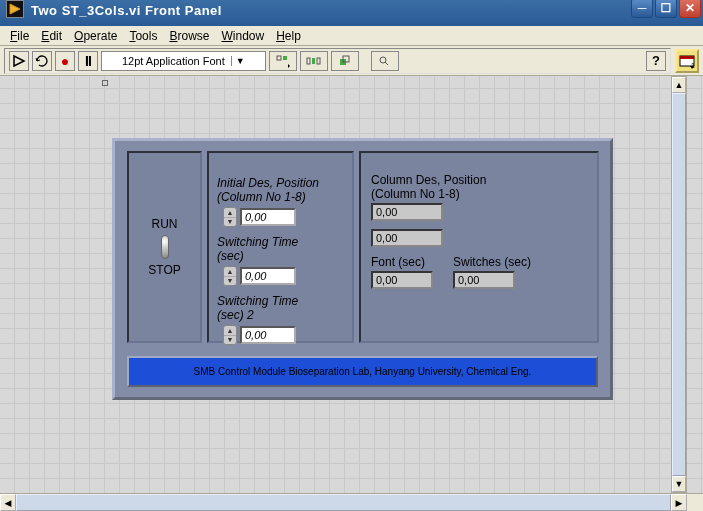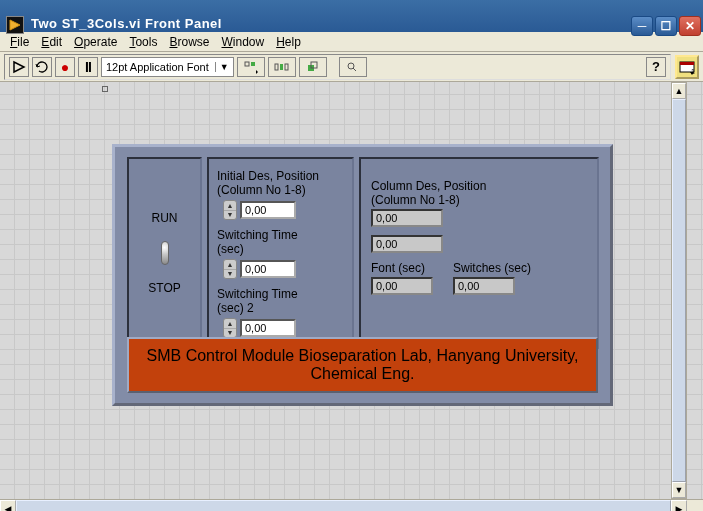--- a/index.html
+++ b/index.html
@@ -1,39 +1,39 @@
 <!DOCTYPE html>
 <html><head>
 <meta charset="utf-8">
 <style>
   * { box-sizing: border-box; margin: 0; padding: 0; font-family: Tahoma, Arial, sans-serif; }
   body { width: 703px; height: 511px; background: #eee; overflow: hidden; }
   
   
-  .titlebar { height: 26px; background: linear-gradient(to bottom, #3b6ea5, #2a5a95); display: flex; align-items: flex-start; padding: 16px 2px; }
+  .titlebar { height: 26px; background: linear-gradient(to bottom, #3b6ea5, #2a5a95); display: flex; align-items: flex-end; padding: 8px 2px; }
   .appicon { width: 18px; height: 18px; background: #111; border: 1px solid #888; margin: 0 4px; position: relative; }
   .appicon svg { width: 100%; height: 100%; }
   .title { color: #fff; font-size: 13px; font-weight: bold; flex: 1; padding-left: 3px; letter-spacing: 0.5px; }
   .winbtns { display: flex; gap: 2px; }
   .winbtn { width: 22px; height: 20px; background: linear-gradient(to bottom, #5b8dc7, #2a5a95); border: 1px solid #1a4a85; border-radius: 3px; display: flex; align-items: center; justify-content: center; color: #fff; font-size: 12px; font-weight: bold; }
   .winbtn.close { background: linear-gradient(to bottom, #e07060, #c04030); border-color: #a03020; }
   
   
   .menubar { height: 20px; background: #ece9d8; border-bottom: 1px solid #aca899; display: flex; align-items: center; padding: 0 4px; font-size: 12px; }
   .menuitem { padding: 2px 6px; cursor: default; }
   .menuitem u { text-decoration: underline; }
   
   
   .toolbar { height: 30px; background: #ece9d8; border-bottom: 1px solid #aca899; display: flex; align-items: center; padding: 2px 4px; gap: 2px; }
   .toolbar-inner { border: 1px inset #ddd; background: #ece9d8; flex: 1; height: 26px; display: flex; align-items: center; padding: 0 4px; gap: 3px; }
   .tbbtn { width: 20px; height: 20px; border: 1px solid #888; background: #ece9d8; display: flex; align-items: center; justify-content: center; font-size: 14px; }
   .tbbtn.arrow svg { width: 14px; height: 14px; }
   .tbbtn.record { color: #c00; font-size: 14px; }
   .tbbtn.pause { font-weight: bold; letter-spacing: -1px; }
-  .fontbox { height: 20px; border: 1px solid #888; background: #fff; display: flex; align-items: center; font-size: 11px; padding: 0 4px; gap: 6px; }
+  .fontbox { height: 20px; border: 1px solid #888; background: #fff; display: flex; align-items: center; font-size: 11px; padding: 0 20px; gap: 6px; }
   .fontbox .dd { border-left: 1px solid #888; padding-left: 4px; font-size: 9px; }
   .tbdrop { width: 28px; height: 20px; border: 1px solid #888; background: #ece9d8; display: flex; align-items: center; justify-content: center; }
   .tbdrop svg { width: 16px; height: 14px; }
   .help { width: 20px; height: 20px; border: 1px solid #888; background: #ece9d8; display: flex; align-items: center; justify-content: center; font-size: 13px; font-weight: bold; }
   .ctxicon { width: 24px; height: 24px; background: #f0e080; border: 2px outset #ffe890; margin-left: 2px; display:flex; align-items:center; justify-content:center; }
   
   
   .canvas { height: 417px; background: #d8d8d8; position: relative;
     background-image: repeating-linear-gradient(0deg, transparent, transparent 14px, #c8c8c8 14px, #c8c8c8 15px),
                       repeating-linear-gradient(90deg, transparent, transparent 14px, #c8c8c8 14px, #c8c8c8 15px);
@@ -41,22 +41,22 @@
   }
   .vscroll { position: absolute; right: 0; top: 0; bottom: 0; width: 16px; background: #e8e8e8; border: 1px solid #aca899; display:flex; flex-direction:column; }
   .vscroll .arr { height:16px; background:#ece9d8; border:1px outset #fff; display:flex; align-items:center; justify-content:center; font-size:9px; }
   .vscroll .track { flex:1; background:#f0f0f0; position:relative; }
   .vscroll .thumb { position:absolute; left:0; right:0; top:0; height:100%; background:#cdd8e8; border:1px outset #e8f0ff; }
   .origin { position:absolute; top:4px; left:102px; width:6px; height:6px; border:1px solid #666; }
   
   
   .panel { position: absolute; left: 112px; top: 62px; width: 501px; height: 262px; background: #828ca7; border: 3px outset #a8b2cc; }
   .section { position: absolute; background: #7a849f; border: 2px inset #6a7490; }
-  .sec-left { left: 12px; top: 10px; width: 75px; height: 192px; display:flex; flex-direction:column; align-items:center; justify-content:center; gap:12px; }
-  .sec-mid { left: 92px; top: 10px; width: 147px; height: 192px; padding: 10px 8px; }
+  .sec-left { left: 12px; top: 10px; width: 75px; height: 192px; display:flex; flex-direction:column; align-items:center; justify-content:center; }
+  .sec-mid { left: 92px; top: 10px; width: 147px; height: 192px; padding: 23px 8px; font-style: italic; }
   .sec-right { left: 244px; top: 10px; width: 240px; height: 192px; padding: 20px 10px; }
   
   .label { color: #000; font-size: 12px; line-height: 14px; }
   .runlabel { color:#000; font-size:12px; text-align:center; }
   
   
   .knob { width: 22px; height: 32px; display:flex; align-items:center; justify-content:center; }
   .knob .stem { width:8px; height:24px; background: radial-gradient(circle at 40% 25%, #fff, #c8c8c8 40%, #888); border-radius: 5px; border:1px solid #666; }
   
   
@@ -66,21 +66,21 @@
   .spin div:first-child { border-bottom:1px solid #aaa; }
   .numbox { width: 56px; height: 18px; background:#fff; border: 2px inset #aaa; font-size:11px; padding: 1px 3px; }
   
   
   .indbox { width: 72px; height: 18px; background:#c8c8c8; border: 2px inset #888; font-size:11px; padding:1px 3px; margin-top:2px; margin-bottom:8px; }
   .indbox.sm { width:62px; }
   
   .row2 { display:flex; gap:20px; }
   .col { display:flex; flex-direction:column; }
   
-  .footer { position:absolute; left:12px; right:12px; bottom:10px; background:#c2410c; border:2px outset #a0aac4; padding:8px; text-align:center; font-size:16px; }
+  .footer { position:absolute; left:12px; right:12px; bottom:10px; background:#1d4ed8; border:2px outset #a0aac4; padding:8px; text-align:center; font-size:10px; }
   
   
   .hscroll { height: 18px; background:#e8e8e8; border-top:1px solid #aca899; display:flex; }
   .hscroll .arr { width:16px; background:#ece9d8; border:1px outset #fff; display:flex; align-items:center; justify-content:center; font-size:9px; }
   .hscroll .track { flex:1; background:#f0f0f0; position:relative; }
   .hscroll .thumb { position:absolute; top:0; bottom:0; left:0; width:100%; background:#cdd8e8; border:1px outset #e8f0ff; }
   .corner { width:16px; background:#ece9d8; }
 </style>
 </head>
 <body>

